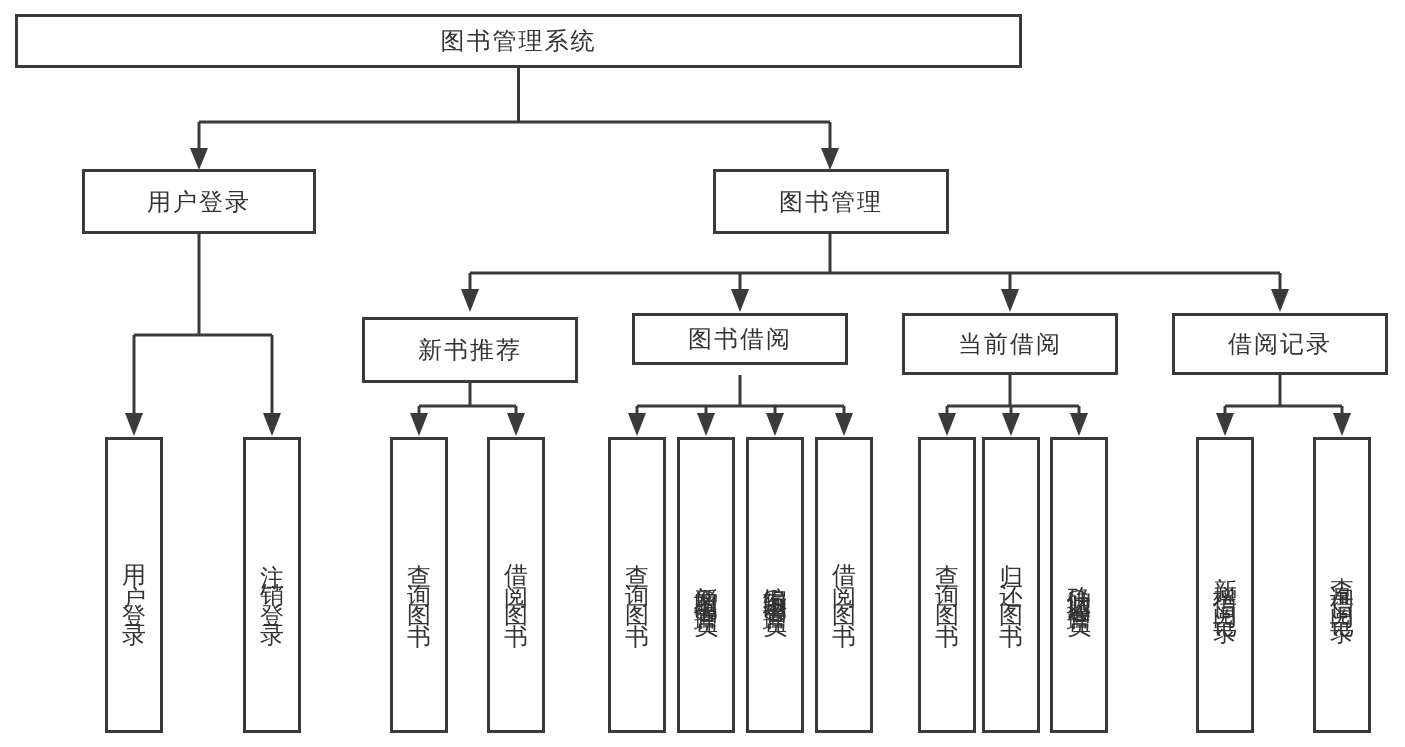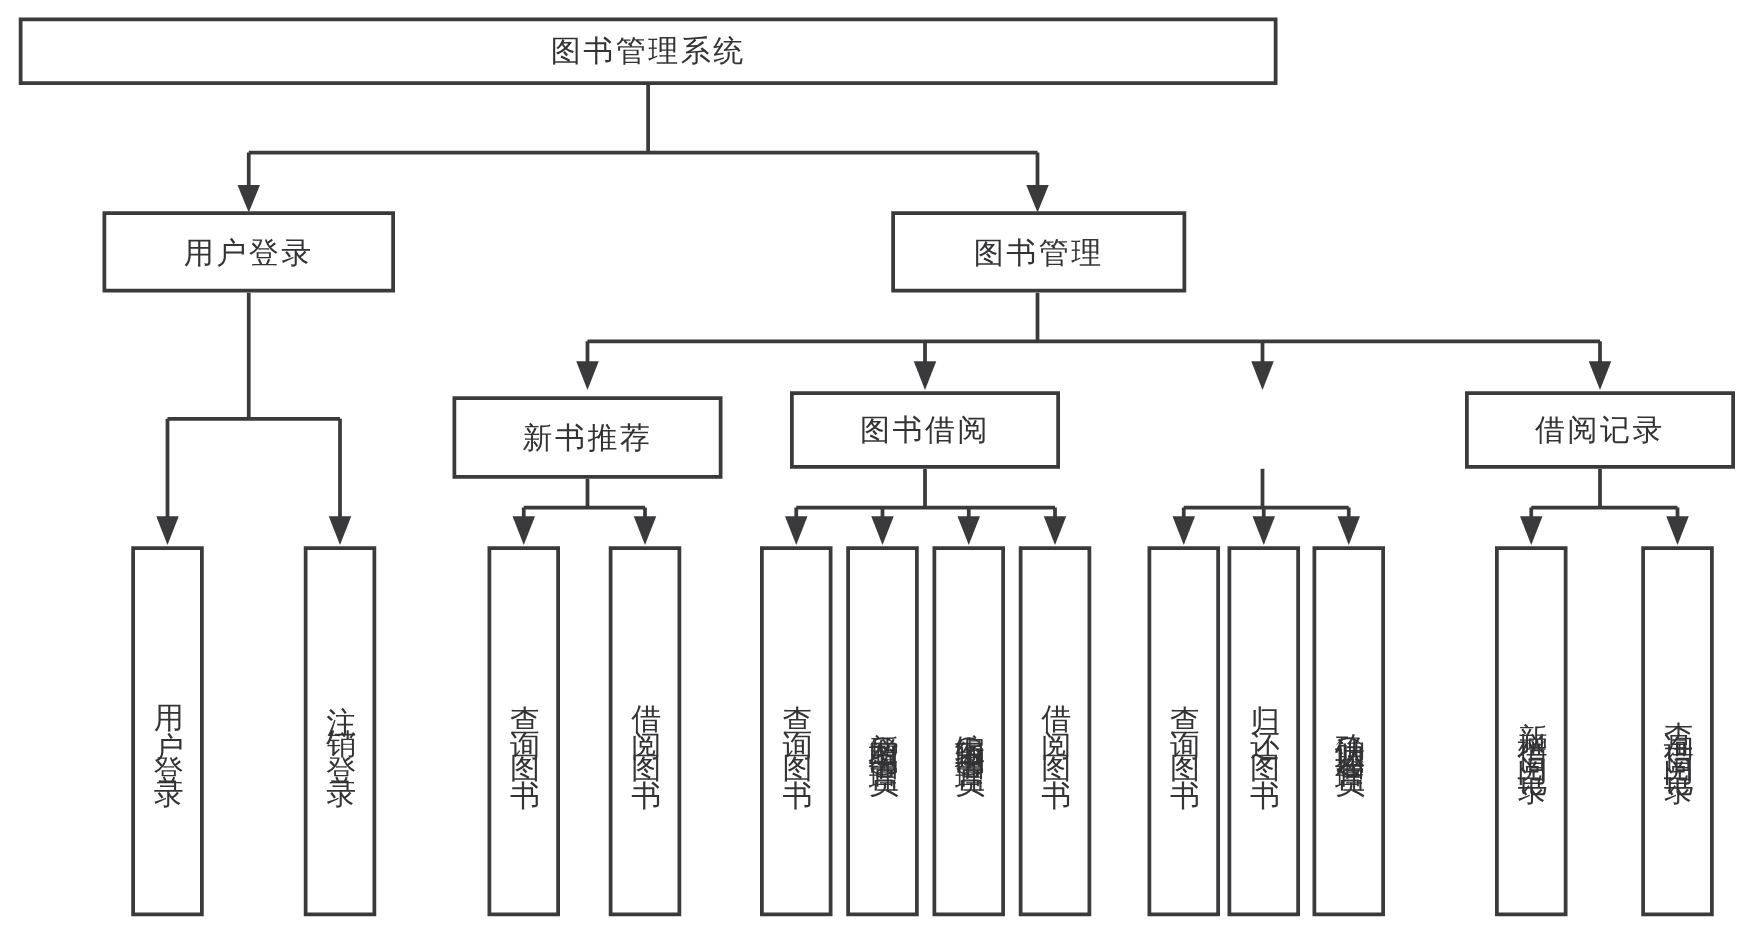--- a/index.html
+++ b/index.html
@@ -135,21 +135,22 @@
         <polygon points="1333,413 1351,413 1342,436"></polygon>
     </g>
   </svg>
 
   <div class="node h" style="left:15px;top:14px;width:1007px;height:54px">图书管理系统</div>
 
   <div class="node h" style="left:82px;top:169px;width:234px;height:65px">用户登录</div>
   <div class="node h" style="left:713px;top:169px;width:236px;height:65px">图书管理</div>
 
   <div class="node h" style="left:362px;top:317px;width:216px;height:66px">新书推荐</div>
-  <div class="node h" style="left:632px;top:313px;width:216px;height:62px">图书借阅</div>
+  <div class="node h" style="left:632px;top:313px;width:216px;height:52px">图书借阅</div>
+  <div class="node h" style="left:902px;top:313px;width:216px;height:62px">当前借阅</div>
   <div class="node h" style="left:1172px;top:313px;width:216px;height:62px">借阅记录</div>
 
   <div class="node v ls-wide" style="left:105px">用户登录</div>
   <div class="node v ls-wide" style="left:243px">注销登录</div>
 
   <div class="node v ls-wide" style="left:390px">查询图书</div>
   <div class="node v ls-wide" style="left:487px">借阅图书</div>
 
   <div class="node v ls-wide" style="left:608px">查询图书</div>
   <div class="node v ls-tight" style="left:677px">新增图书（管理员）</div>

